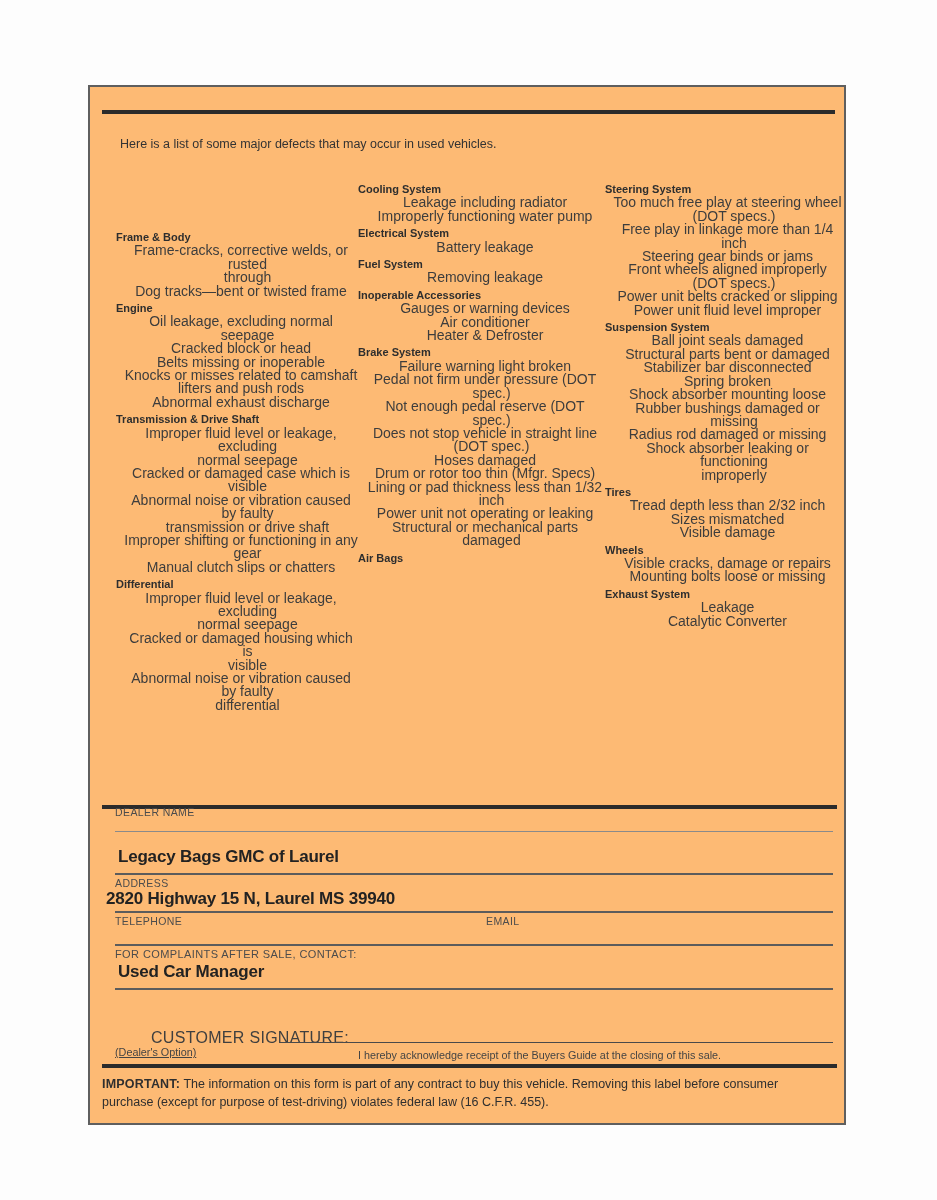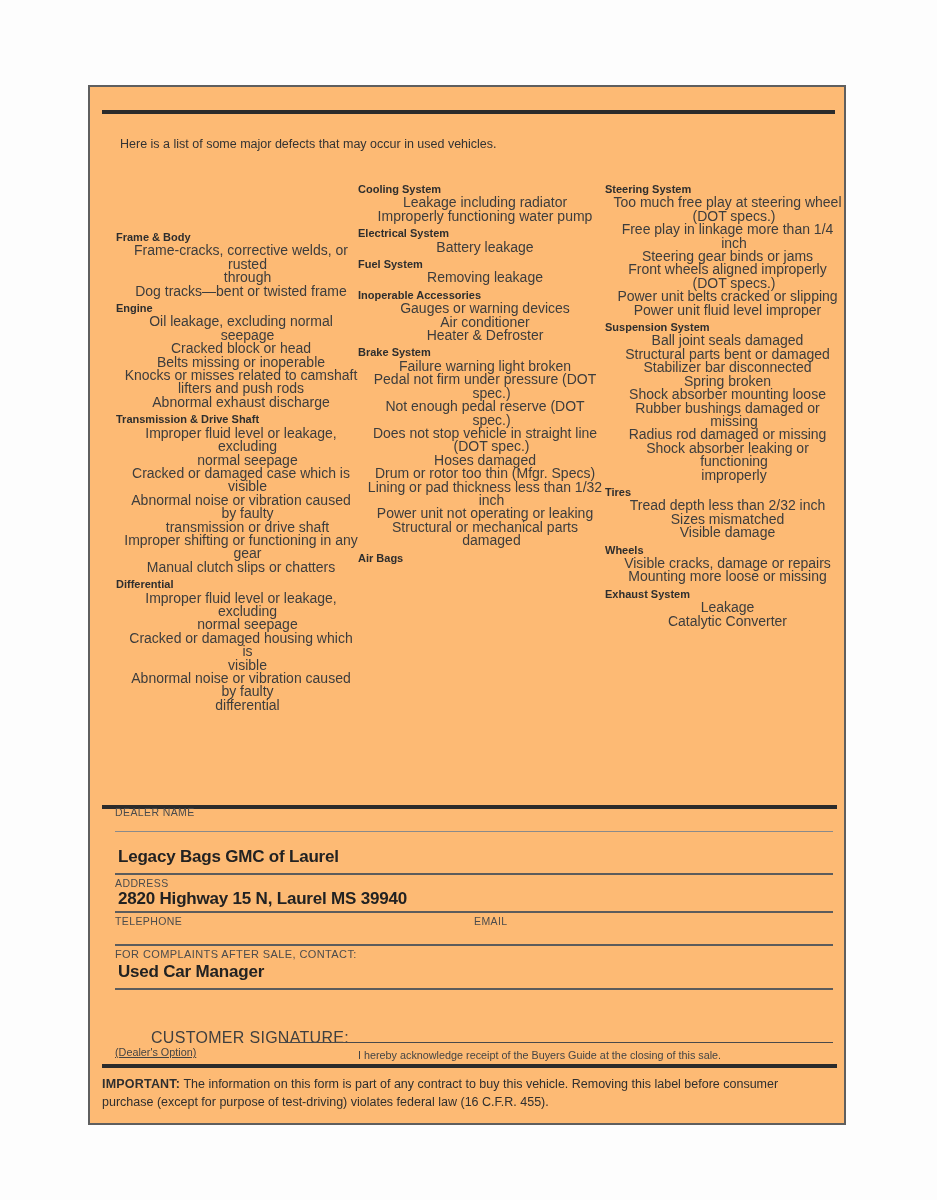--- a/index.html
+++ b/index.html
@@ -161,42 +161,42 @@
       </div>
       <div class="section">
         <div class="section-title">Tires</div>
         <div class="item">Tread depth less than 2/32 inch</div>
         <div class="item">Sizes mismatched</div>
         <div class="item">Visible damage</div>
       </div>
       <div class="section">
         <div class="section-title">Wheels</div>
         <div class="item">Visible cracks, damage or repairs</div>
-        <div class="item">Mounting more loose or missing</div>
+        <div class="item">Mounting bolts loose or missing</div>
       </div>
       <div class="section">
         <div class="section-title">Exhaust System</div>
         <div class="item">Leakage</div>
         <div class="item">Catalytic Converter</div>
       </div>
     </div>
 
   <div class="abs rule" style="left:12px; top:718px; width:735px;"></div>
 
   <div class="abs fline" style="left:25px; top:744px; width:718px;"></div>
   <div class="abs flabel" style="left:25px; top:719px;">DEALER NAME</div>
   <div class="abs fvalue" style="left:28px; top:760px;">Legacy Bags GMC of Laurel</div>
   <div class="abs fline2" style="left:25px; top:786px; width:718px;"></div>
 
   <div class="abs flabel" style="left:25px; top:790px;">ADDRESS</div>
-  <div class="abs fvalue" style="left:28px; top:802px;">2820 Highway 15 N, Laurel MS 39940</div>
+  <div class="abs fvalue" style="left:16px; top:802px;">2820 Highway 15 N, Laurel MS 39940</div>
   <div class="abs fline2" style="left:25px; top:824px; width:718px;"></div>
 
   <div class="abs flabel" style="left:25px; top:828px;">TELEPHONE</div>
-  <div class="abs flabel" style="left:384px; top:828px;">EMAIL</div>
+  <div class="abs flabel" style="left:396px; top:828px;">EMAIL</div>
 
   <div class="abs fline2" style="left:25px; top:857px; width:718px;"></div>
   <div class="abs flabel" style="left:25px; top:861px; font-size:11px;">FOR COMPLAINTS AFTER SALE, CONTACT:</div>
   <div class="abs fvalue" style="left:28px; top:875px;">Used Car Manager</div>
   <div class="abs fline2" style="left:25px; top:901px; width:718px;"></div>
 
   <div class="abs sig-label" style="left:25px; top:942px;">CUSTOMER SIGNATURE:</div>
   <div class="abs sig-line" style="left:190px; top:955px; width:553px;"></div>
   <div class="abs small" style="left:25px; top:959px;text-decoration:underline;">(Dealer's Option)</div>
   <div class="abs small" style="left:268px; top:962px;">I hereby acknowledge receipt of the Buyers Guide at the closing of this sale.</div>

